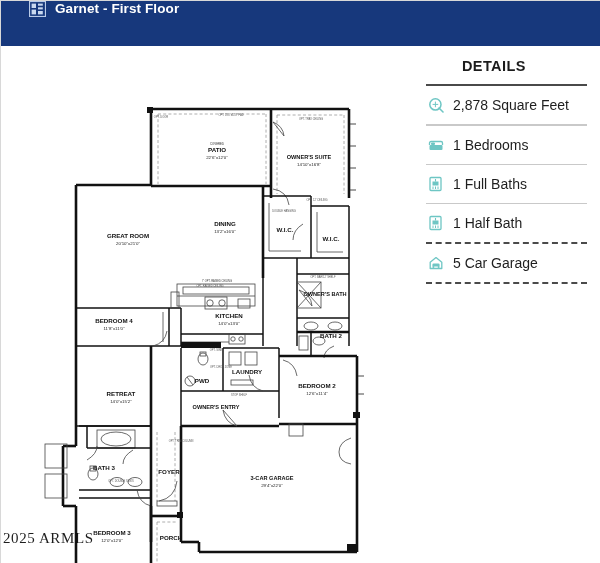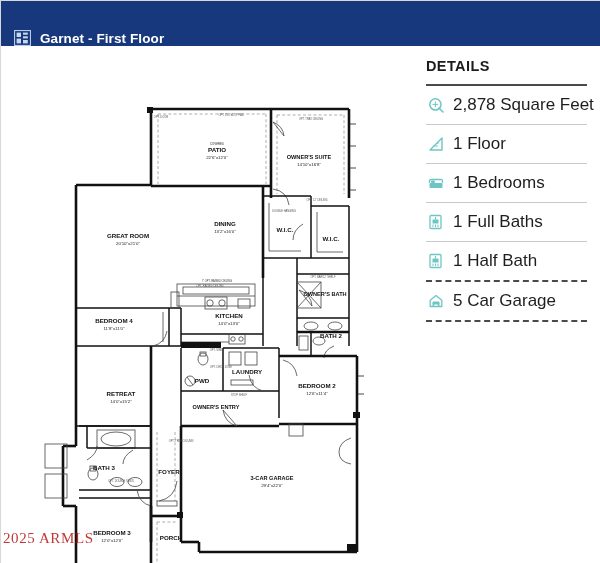--- a/index.html
+++ b/index.html
@@ -14,22 +14,22 @@
     width: 600px; height: 563px;
     background: #ffffff;
     border: 1px solid #d8d8d8;
   }
 
   
   #header {
     position: absolute; left: 0; top: 0;
     width: 600px; height: 45px;
     background: #17387c;
-    display: flex; align-items: flex-end;
-    padding-left: 13px;
+    display: flex; align-items: flex-start;
+    padding-left: 28px;
     gap: 9px;
   }
   #header-icon { width: 17px; height: 16px; display: block; flex: 0 0 auto; }
   #header-title {
     color: #ffffff;
     font-size: 13.5px;
     font-weight: bold;
     letter-spacing: 0.1px;
     white-space: nowrap;
   }
@@ -48,53 +48,54 @@
     overflow: hidden;
     background: #ffffff;
   }
   #plan-svg { position: absolute; left: 0; top: 0; display: block; }
 
   #watermark {
     position: absolute;
     left: 2px; bottom: 17px;
     font-family: "Liberation Serif", serif;
     font-size: 15px;
-    color: #b91c1c;
+    color: #000000;
     letter-spacing: 0.6px;
     white-space: nowrap;
     opacity: 0.88;
   }
 
   
   #details-pane {
     position: absolute; left: 412px; top: 0;
     width: 188px; height: 518px;
     background: #ffffff;
     padding: 12px 14px 0 13px;
   }
   #details-heading {
     font-size: 14.5px;
     font-weight: bold;
     color: #1c1c1c;
     letter-spacing: 0.4px;
     margin-bottom: 10px;
+    margin-left: 36px;
   }
   .rule-strong {
     height: 0; border-top: 2px solid #4a4a4a;
     margin: 0 0 0 0;
   }
   .detail-row {
     display: flex; align-items: center;
     gap: 9px;
     height: 38px;
     padding-left: 2px;
   }
   .detail-icon { width: 16px; height: 16px; flex: 0 0 auto; display: block; }
   .detail-label {
-    font-size: 17px;
+    font-size: 14px;
     color: #1e1e1e;
     white-space: nowrap;
   }
   .rule-thin { height: 0; border-top: 1px solid #c9c9c9; }
   .rule-dash { height: 0; border-top: 2px dashed #4a4a4a; }
 </style>
 </head>
 <body>
 
 <div id="app">
@@ -399,27 +400,20 @@
       <div id="details-list">
           <div class="detail-row">
             <svg class="detail-icon" viewBox="0 0 16 16">
               <circle cx="7.4" cy="7.4" r="5.6" fill="none" stroke="#6ec6c4" stroke-width="1.5"></circle>
               <path d="M11 11 l4 4" stroke="#6ec6c4" stroke-width="1.6" stroke-linecap="round"></path>
               <path d="M4.6 7.4 h5.6 M7.4 4.6 v5.6" stroke="#6ec6c4" stroke-width="1"></path>
             </svg>
             <span class="detail-label">2,878 Square Feet</span>
           </div>
           <div class="rule-thin"></div>
-          <div class="detail-row">
-            <svg class="detail-icon" viewBox="0 0 16 16">
-              <path d="M2 14 L14 2 L14 14 Z" fill="none" stroke="#6ec6c4" stroke-width="1.4" stroke-linejoin="round"></path>
-              <path d="M6 10 h4 M9 7 h2" stroke="#6ec6c4" stroke-width="1"></path>
-            </svg>
-            <span class="detail-label">1 Floor</span>
-          </div>
           <div class="rule-thin"></div>
           <div class="detail-row">
             <svg class="detail-icon" viewBox="0 0 16 16">
               <rect x="1.5" y="8" width="13" height="5" rx="1" fill="#6ec6c4"></rect>
               <path d="M1.5 8 V6 a1.5 1.5 0 0 1 1.5-1.5 h10 A1.5 1.5 0 0 1 14.5 6 V8" fill="none" stroke="#6ec6c4" stroke-width="1.3"></path>
               <rect x="3" y="5.6" width="4" height="2.4" rx="1" fill="#6ec6c4"></rect>
             </svg>
             <span class="detail-label">1 Bedrooms</span>
           </div>
           <div class="rule-thin"></div>

